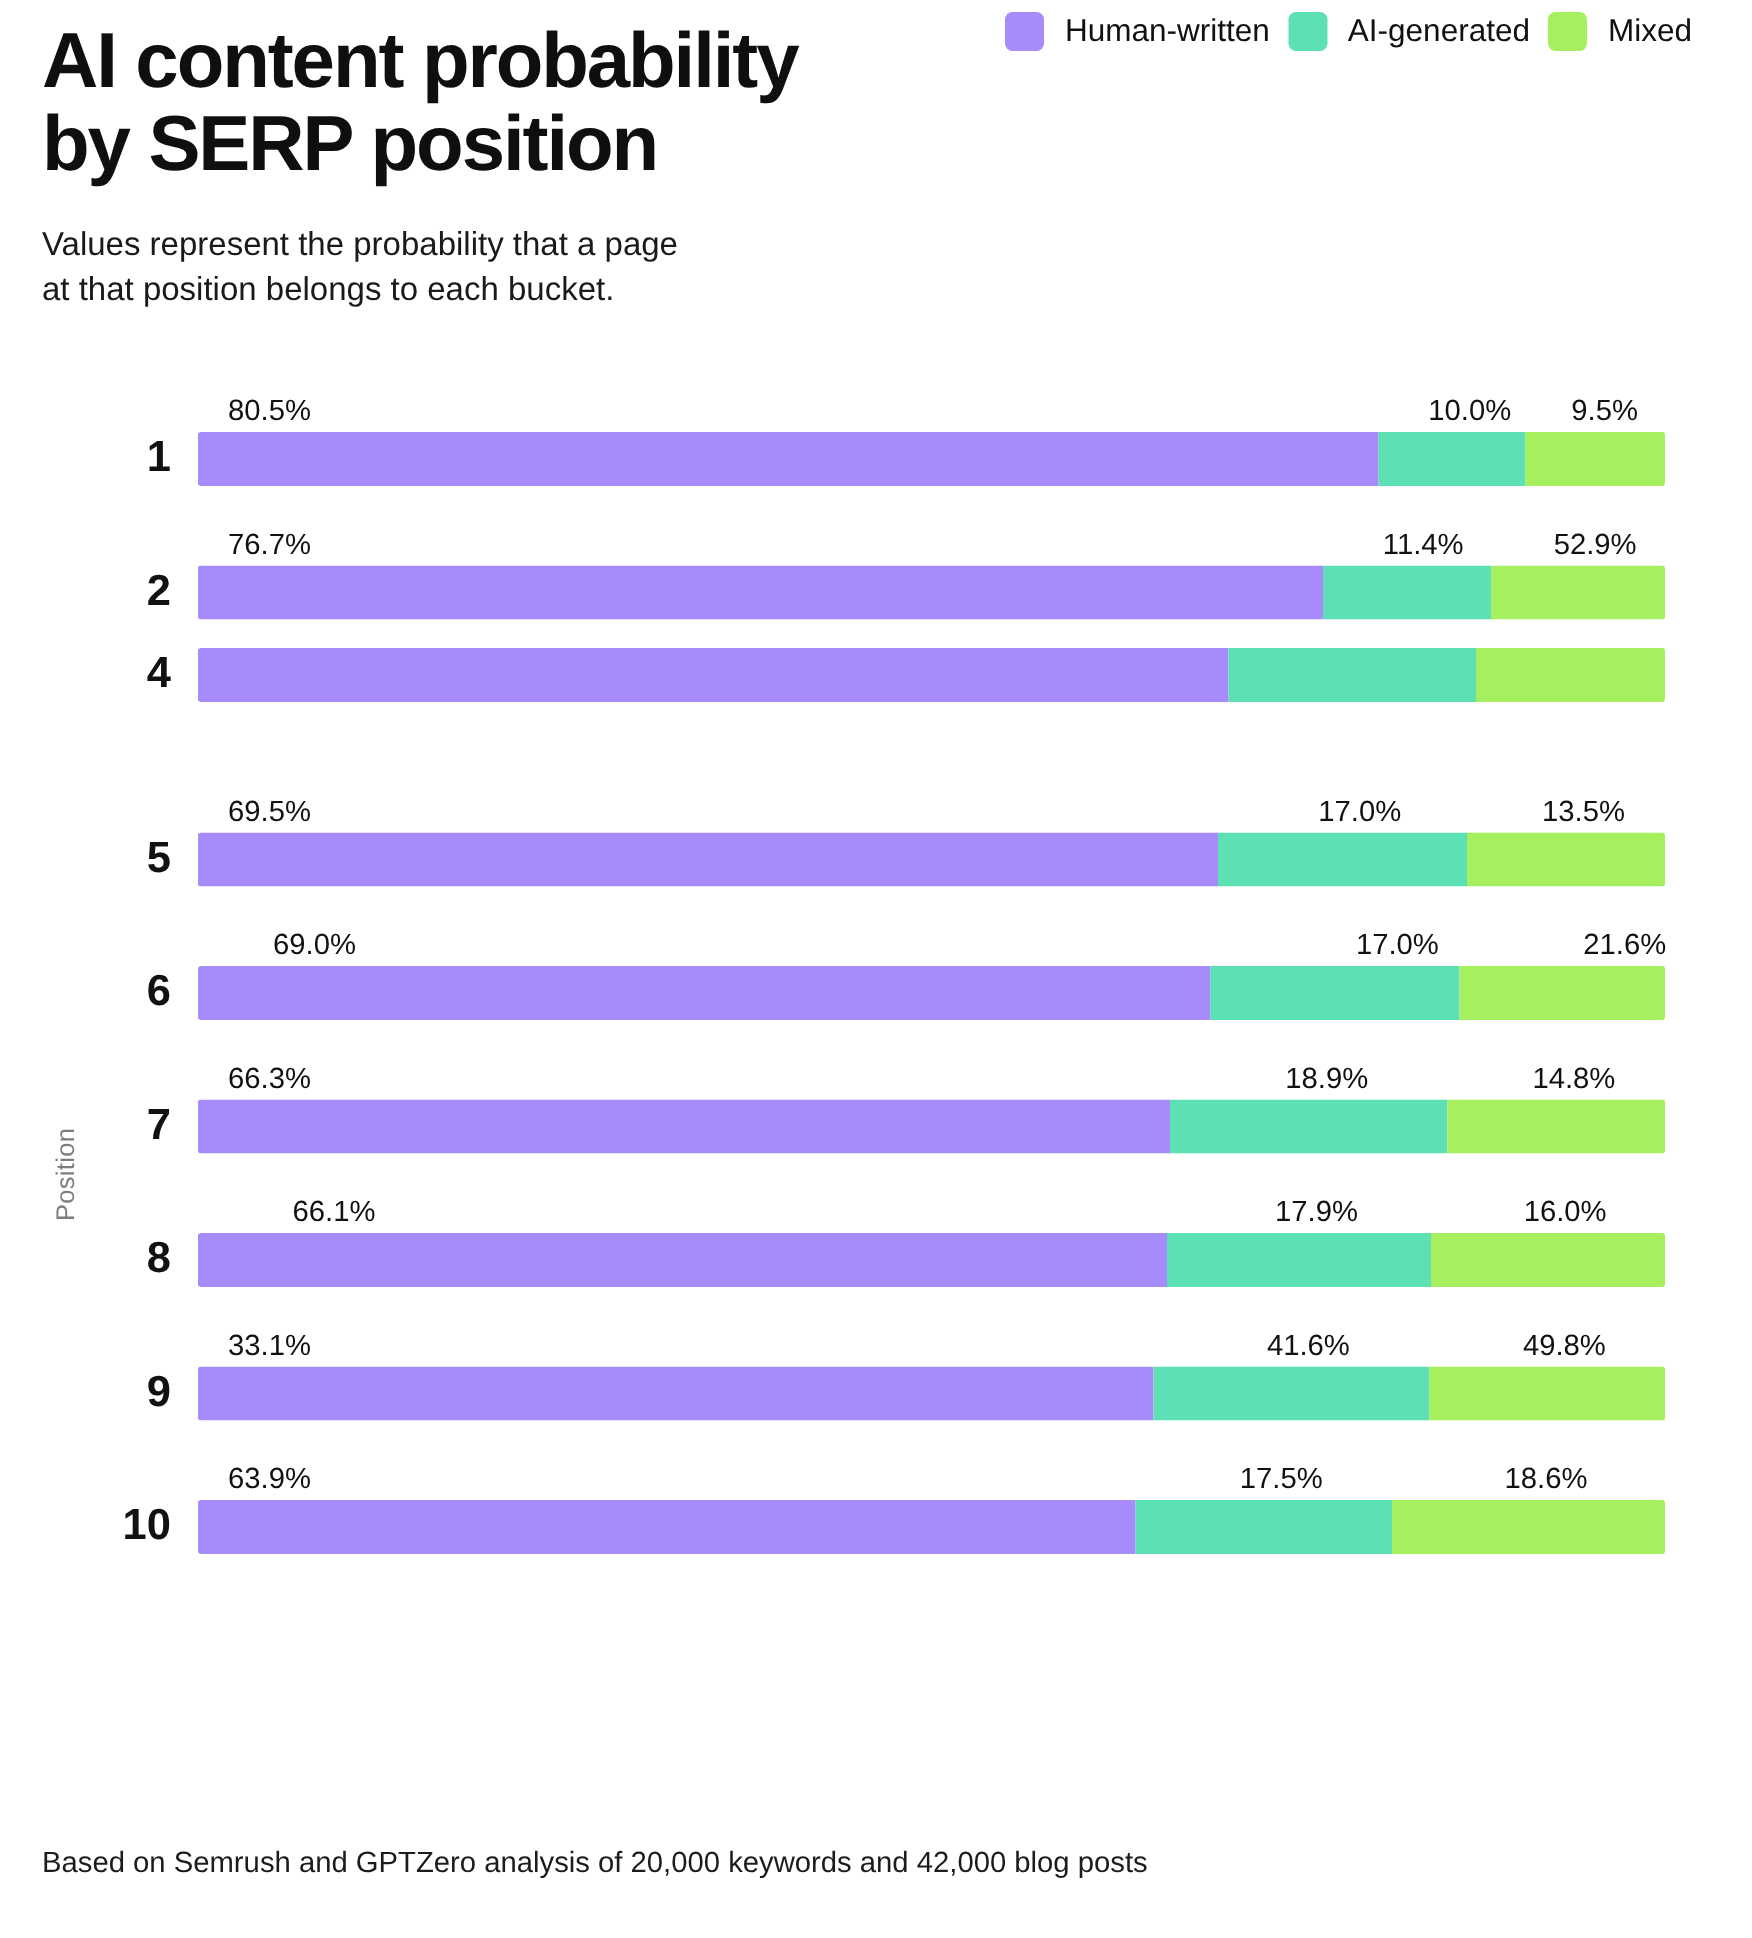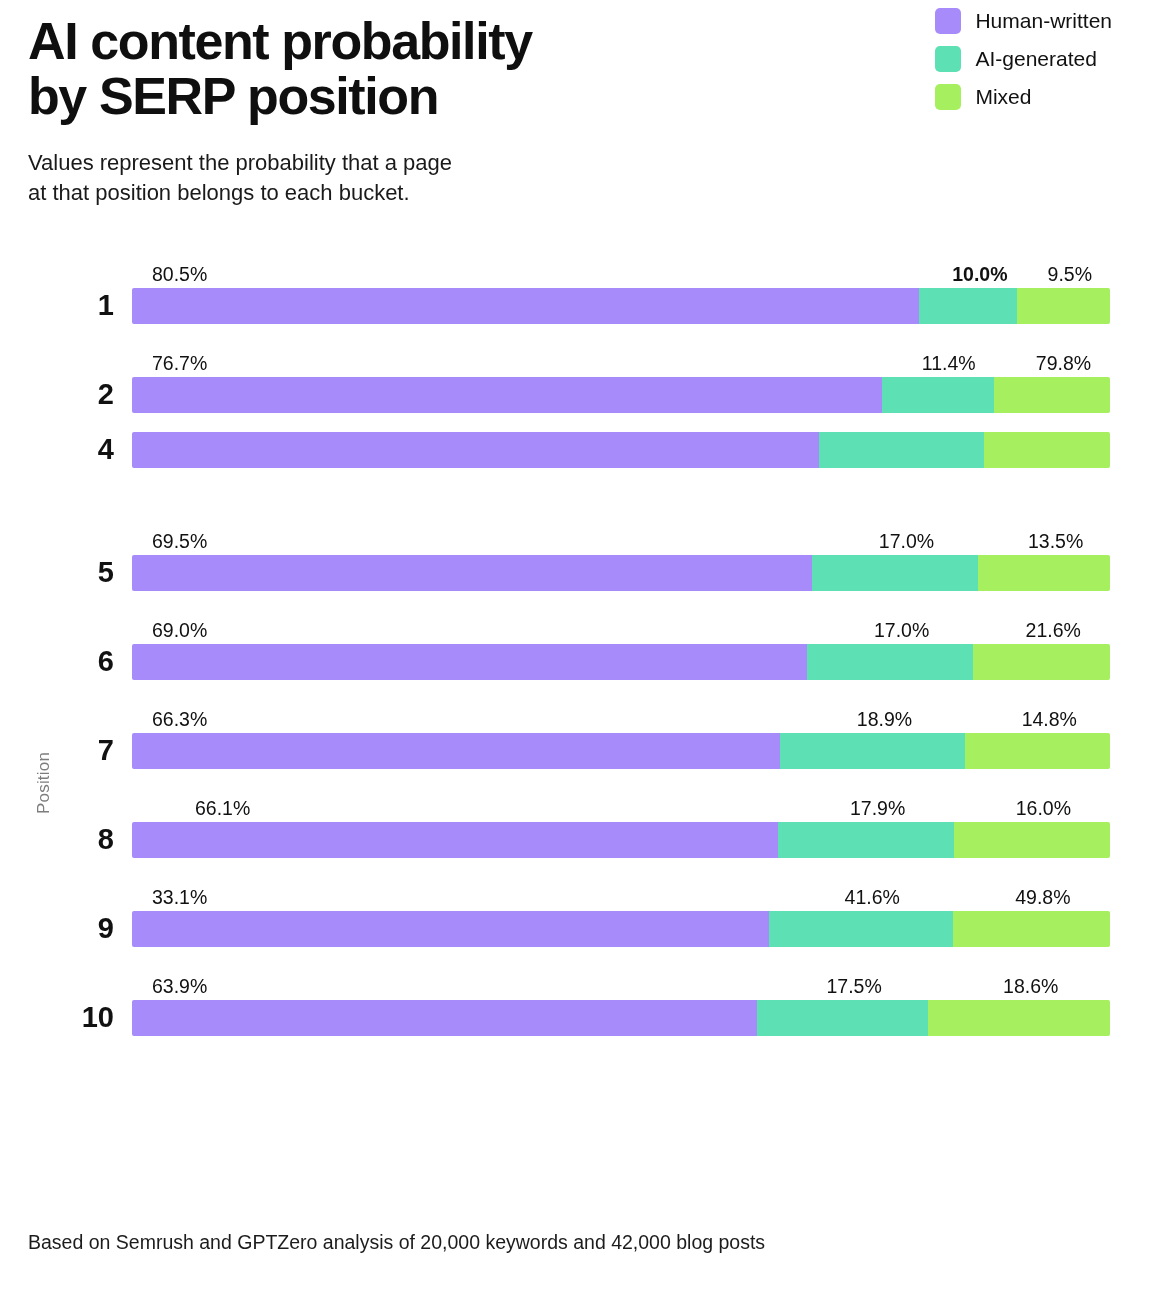--- a/index.html
+++ b/index.html
@@ -40,23 +40,23 @@
     line-height: 1.35;
     font-weight: 400;
     color: #1a1a1a;
     max-width: 640px;
     white-space: pre-line;
   }
 
   
   .legend {
     position: absolute;
-    top: 8px; right: 56px;
+    top: 8px; right: 40px;
     display: flex;
-    flex-direction: column;
+    flex-direction: row;
     gap: 12px;
     align-items: flex-start;
   }
   .legend-item {
     display: flex;
     align-items: center;
     gap: 14px;
   }
   .legend-swatch {
     width: 26px; height: 26px;
@@ -160,37 +160,37 @@
         <span class="legend-label">Mixed</span>
       </div>
     </div>
 
   <div class="chart">
     <div class="axis-label">Position</div>
     <div class="rows" id="rows">
         <div class="row">
           <div class="row-values" style="margin-left: 76px;">
             <span class="val" style="left: 2px;">80.5%</span>
-            <span class="val" style="left: 802.19px; font-weight: bold;">10.0%</span>
+            <span class="val" style="left: 802.19px;">10.0%</span>
             <span class="val" style="left: 897.545px;">9.5%</span>
           </div>
           <div class="bar-wrap">
             <div class="pos">1</div>
             <div class="bar" style="width: 978px; flex: 0 0 auto;">
               <div class="seg" style="width: 80.5%; background: rgb(167, 139, 250);"></div>
               <div class="seg" style="width: 10%; background: rgb(93, 224, 180);"></div>
               <div class="seg" style="width: 9.5%; background: rgb(166, 239, 94);"></div>
             </div>
           </div>
         </div>
         <div class="row">
           <div class="row-values" style="margin-left: 76px;">
             <span class="val" style="left: 2px;">76.7%</span>
             <span class="val" style="left: 771.872px;">11.4%</span>
-            <span class="val" style="left: 885.809px;">79.8%</span>
+            <span class="val" style="left: 885.809px;">52.9%</span>
           </div>
           <div class="bar-wrap">
             <div class="pos">2</div>
             <div class="bar" style="width: 978px; flex: 0 0 auto;">
               <div class="seg" style="width: 76.7%; background: rgb(167, 139, 250);"></div>
               <div class="seg" style="width: 11.4%; background: rgb(93, 224, 180);"></div>
               <div class="seg" style="width: 11.9%; background: rgb(166, 239, 94);"></div>
             </div>
           </div>
         </div>
@@ -213,21 +213,21 @@
           <div class="bar-wrap">
             <div class="pos">5</div>
             <div class="bar" style="width: 978px; flex: 0 0 auto;">
               <div class="seg" style="width: 69.5%; background: rgb(167, 139, 250);"></div>
               <div class="seg" style="width: 17%; background: rgb(93, 224, 180);"></div>
               <div class="seg" style="width: 13.5%; background: rgb(166, 239, 94);"></div>
             </div>
           </div>
         </div>
         <div class="row">
-          <div class="row-values" style="margin-left: 76px; text-decoration: underline;">
+          <div class="row-values" style="margin-left: 106px; text-decoration: underline;">
             <span class="val" style="left: 2px;">69.0%</span>
             <span class="val" style="left: 723.95px;">17.0%</span>
             <span class="val" style="left: 875.54px;">21.6%</span>
           </div>
           <div class="bar-wrap">
             <div class="pos">6</div>
             <div class="bar" style="width: 978px; flex: 0 0 auto;">
               <div class="seg" style="width: 69%; background: rgb(167, 139, 250);"></div>
               <div class="seg" style="width: 17%; background: rgb(93, 224, 180);"></div>
               <div class="seg" style="width: 14%; background: rgb(166, 239, 94);"></div>

